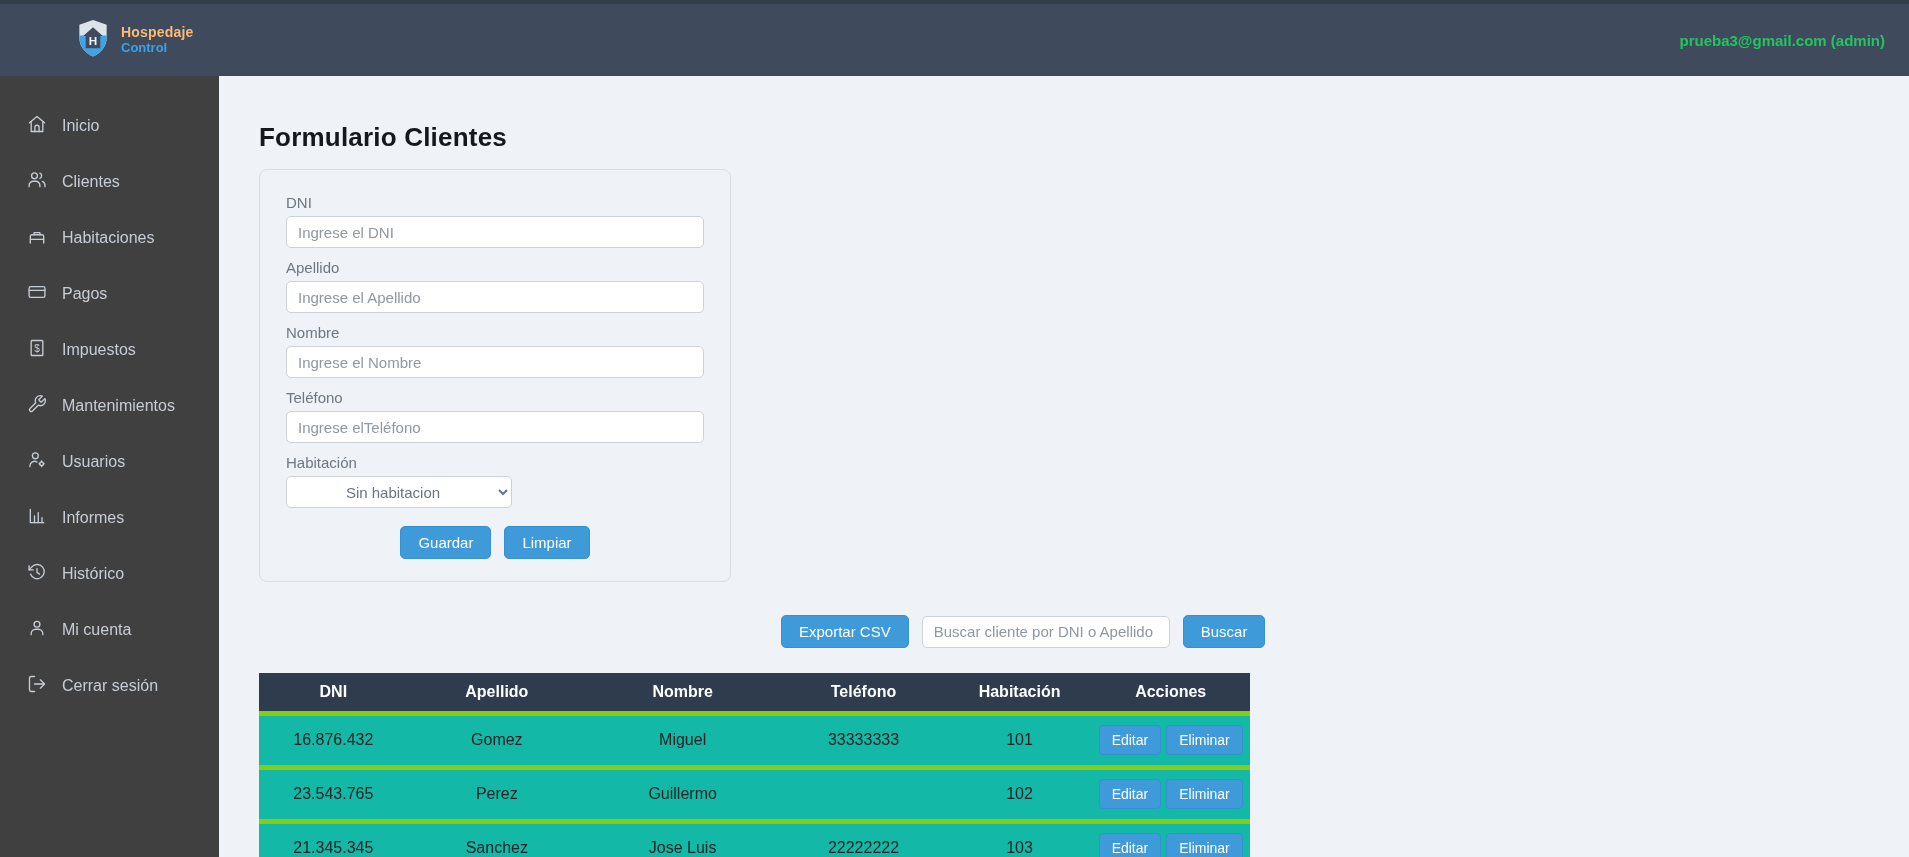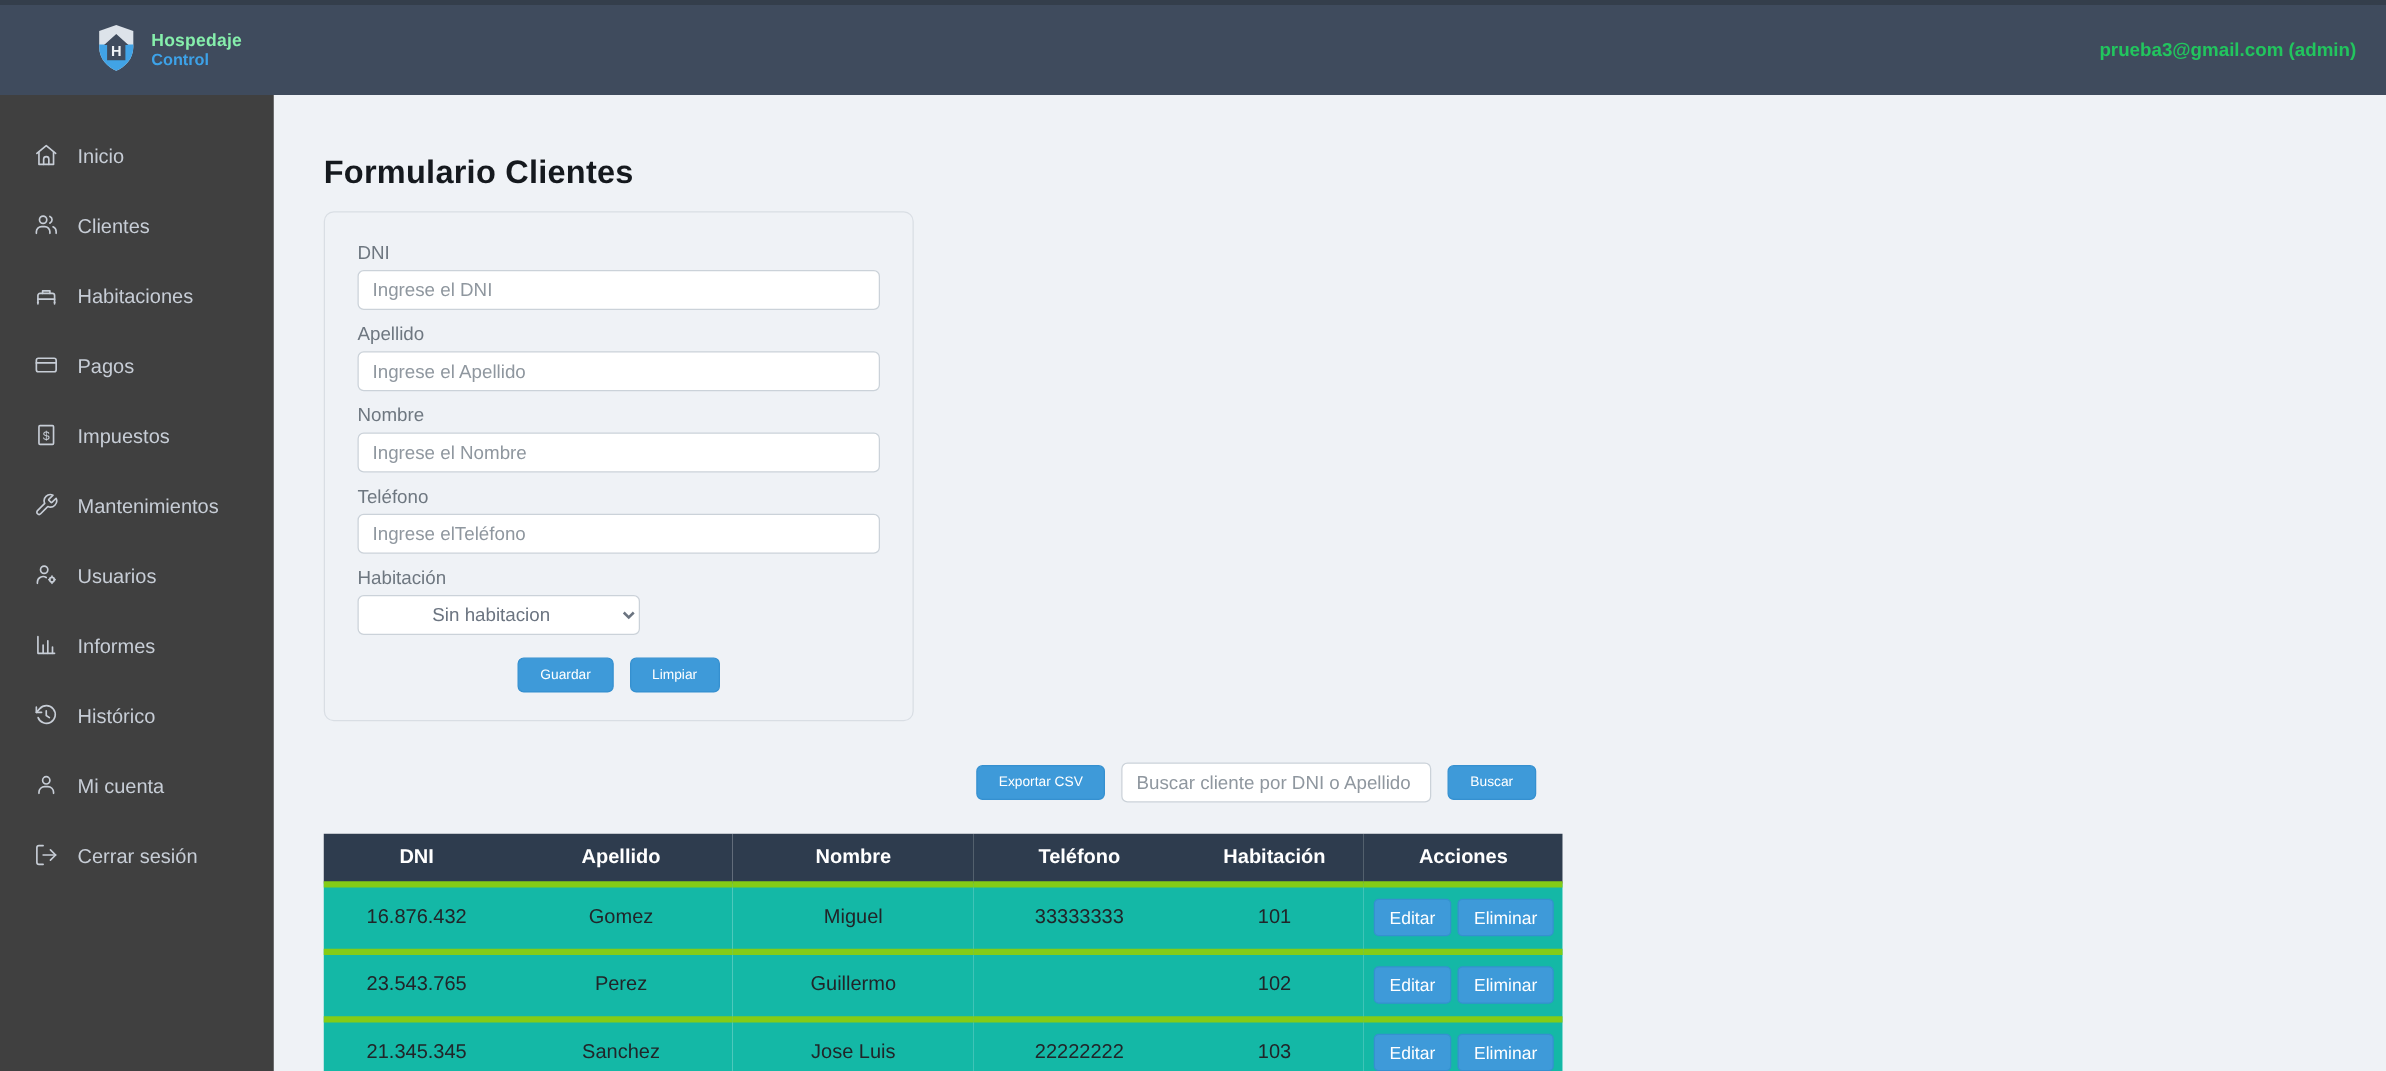--- a/index.html
+++ b/index.html
@@ -9,21 +9,21 @@
     background:#eff2f6; color:#212529; overflow:hidden;
   }
   
   .topstrip { height:4px; background:#343e4b; }
   .header {
     height:72px; background:#3f4b5d; display:flex; align-items:center;
     justify-content:space-between; padding:0 24px 0 75px;
   }
   .brand { display:flex; align-items:center; gap:10px; }
   .brand-text { display:flex; flex-direction:column; line-height:1.1; }
-  .brand-title { color:#86efac; font-weight:bold; font-size:14px; letter-spacing:.2px; }
+  .brand-title { color:#fdba74; font-weight:bold; font-size:14px; letter-spacing:.2px; }
   .brand-sub { color:#3da2e8; font-weight:bold; font-size:13px; }
   .user-email { color:#22c55e; font-weight:bold; font-size:15px; }
   
   .layout { display:flex; height:781px; }
   .sidebar { width:219px; background:#404040; flex:none; padding-top:22px; }
   .side-item {
     display:flex; align-items:center; gap:15px; height:56px;
     padding-left:27px; color:#c7cdd6; font-size:16px; cursor:pointer;
   }
   .side-item svg { width:20px; height:20px; flex:none; stroke:#c7cdd6; }
@@ -44,21 +44,21 @@
     font-family:inherit; outline:none;
   }
   .tinput::placeholder, .search-input::placeholder { color:#8f979f; opacity:1; }
   .fselect {
     width:226px; height:32px; background:#fff; border:1px solid #cbd2d9;
     border-radius:5px; font-size:15px; color:#6b7480; padding:0 8px;
     font-family:Liberation Sans, sans-serif; outline:none;text-align:center;
   }
   .btn-row { display:flex; justify-content:center; gap:13px; margin-top:18px; }
   .btn {
-    background:#3e9ad9; border:1px solid #3590d0; color:#fff; font-size:11px;
+    background:#3e9ad9; border:1px solid #3590d0; color:#fff; font-size:15px;
     font-family:inherit; border-radius:5px; padding:7px 17px; cursor:pointer;
   }
   .btn-sm { font-size:14px; padding:6px 12px; border-radius:4px; }
   
   .toolbar { display:flex; align-items:center; gap:13px; margin:33px 0 0 522px; }
   .search-input { width:248px; }
   
   .clients-table { width:991px; margin-top:25px; border-collapse:collapse; background:#fff; }
   .clients-table thead th {
     background:#2e3c4e; color:#fff; font-size:16px; font-weight:bold;

